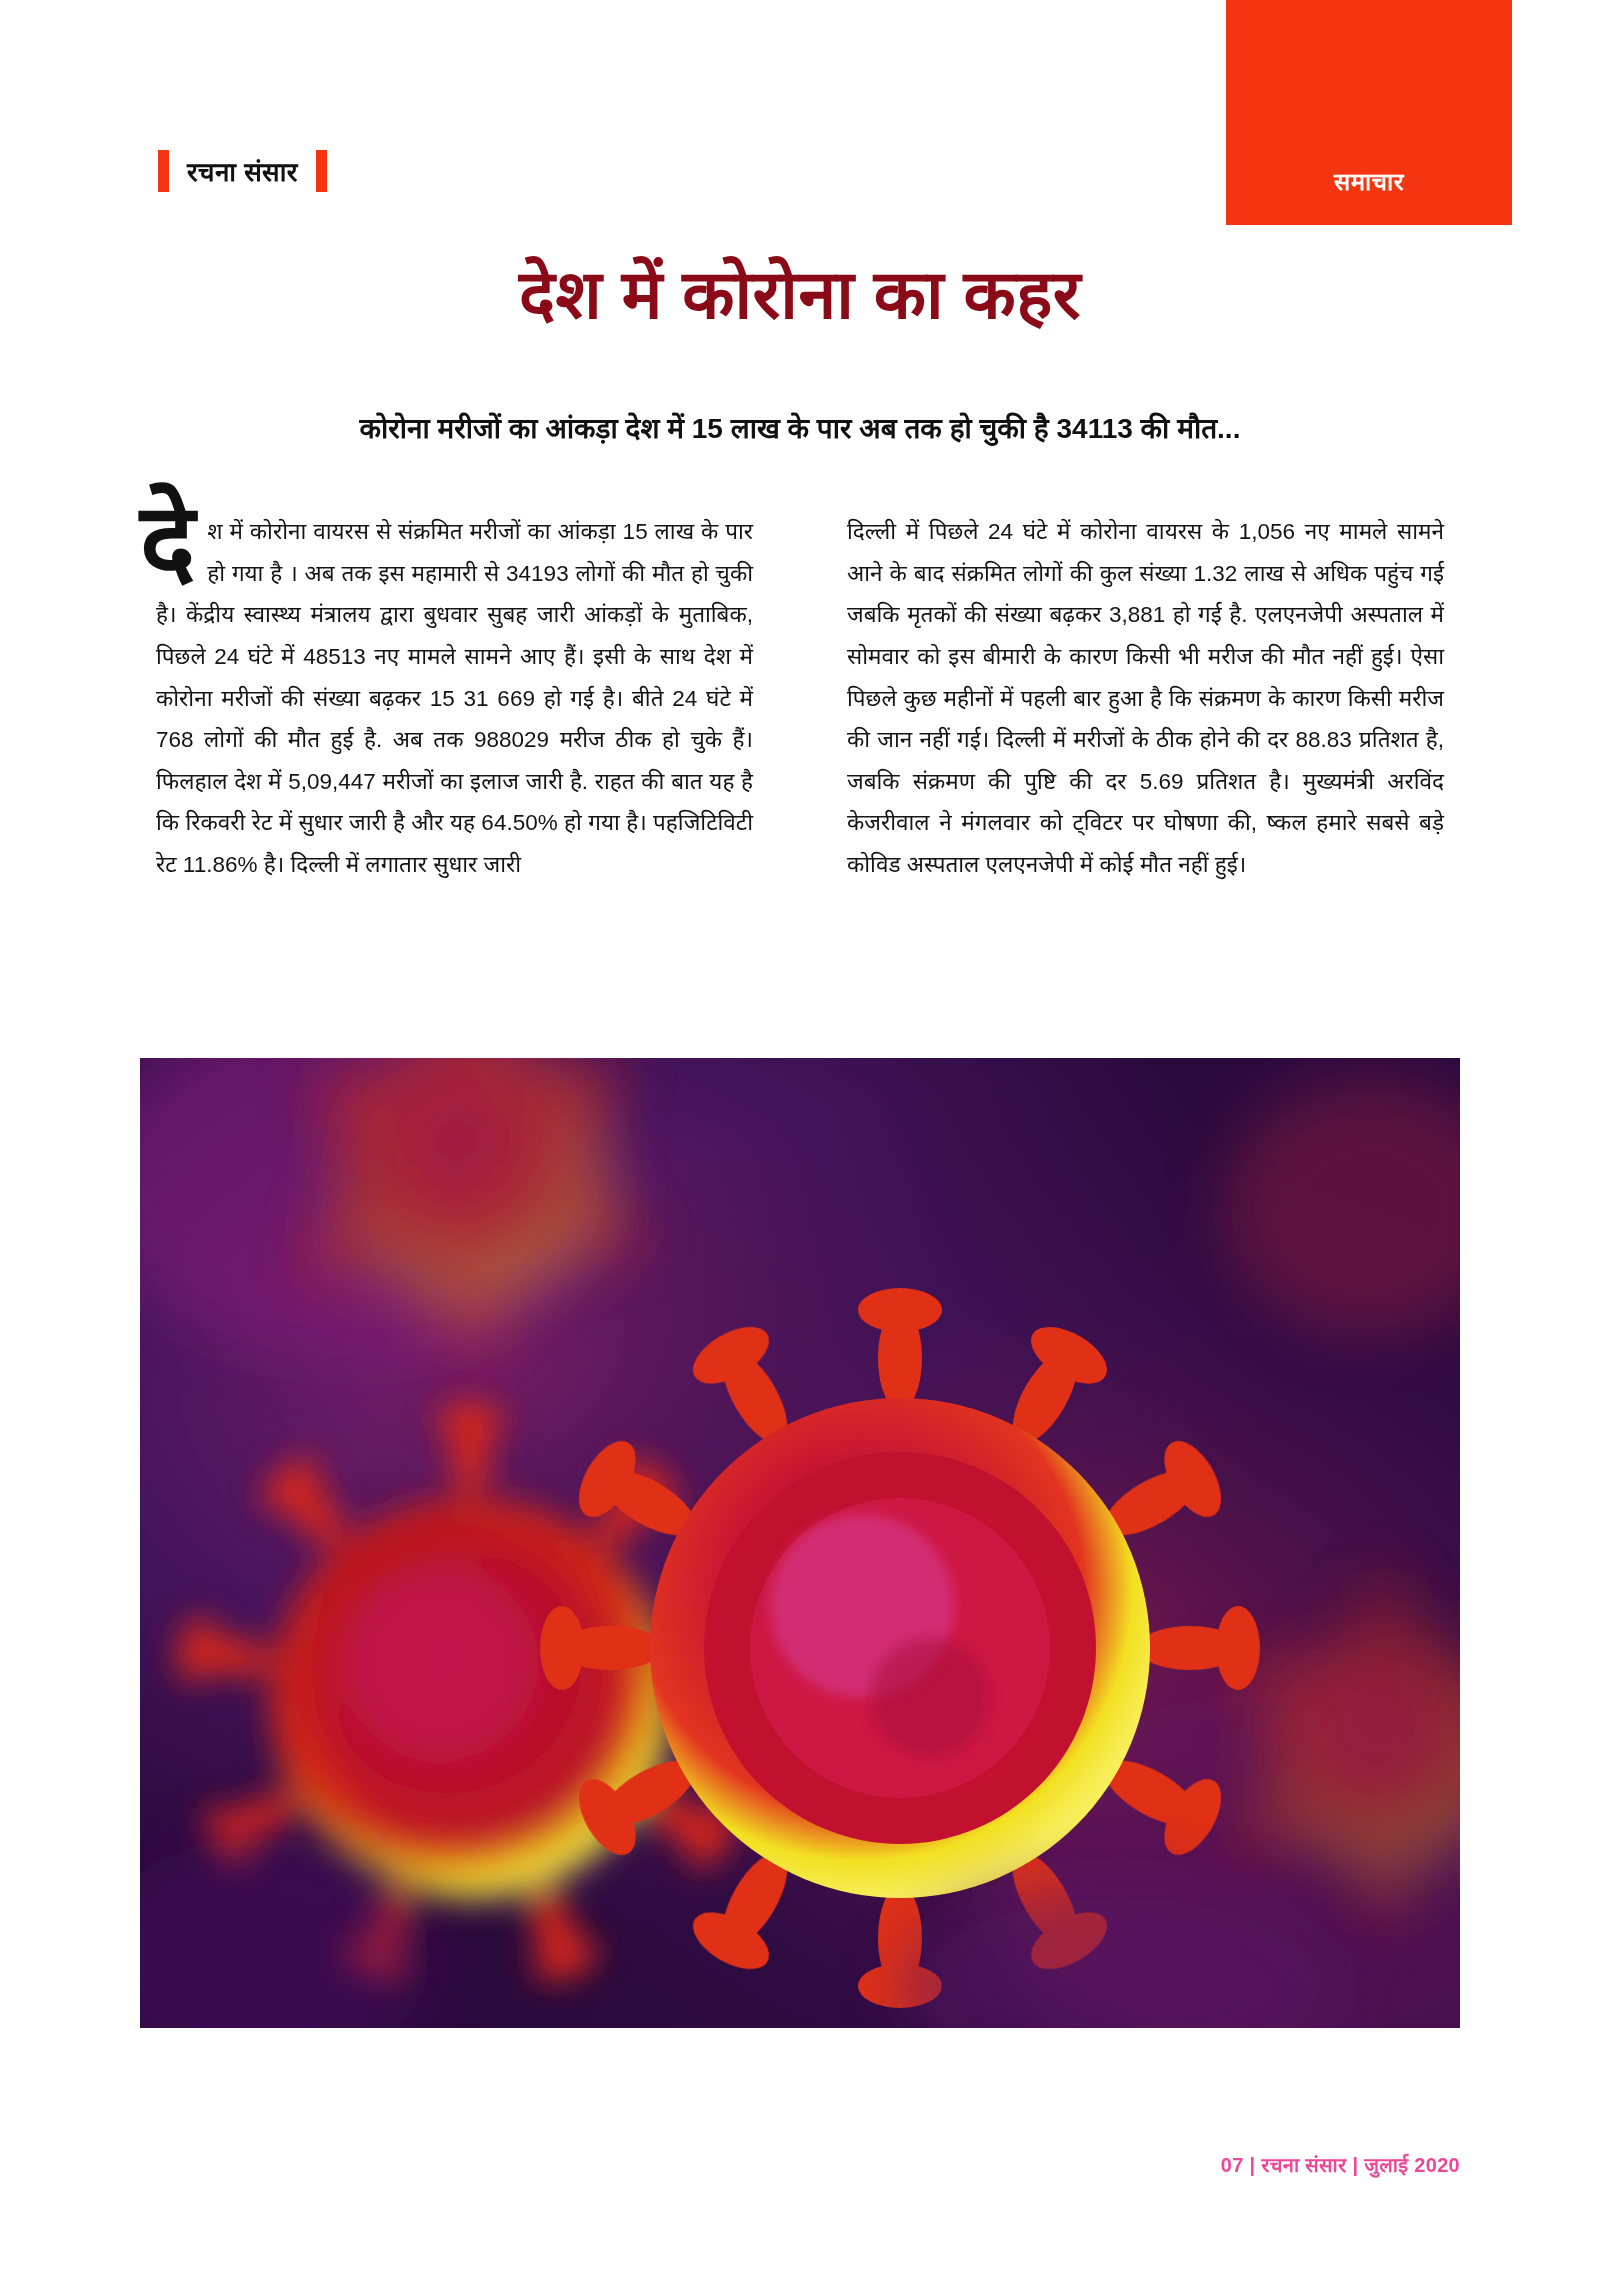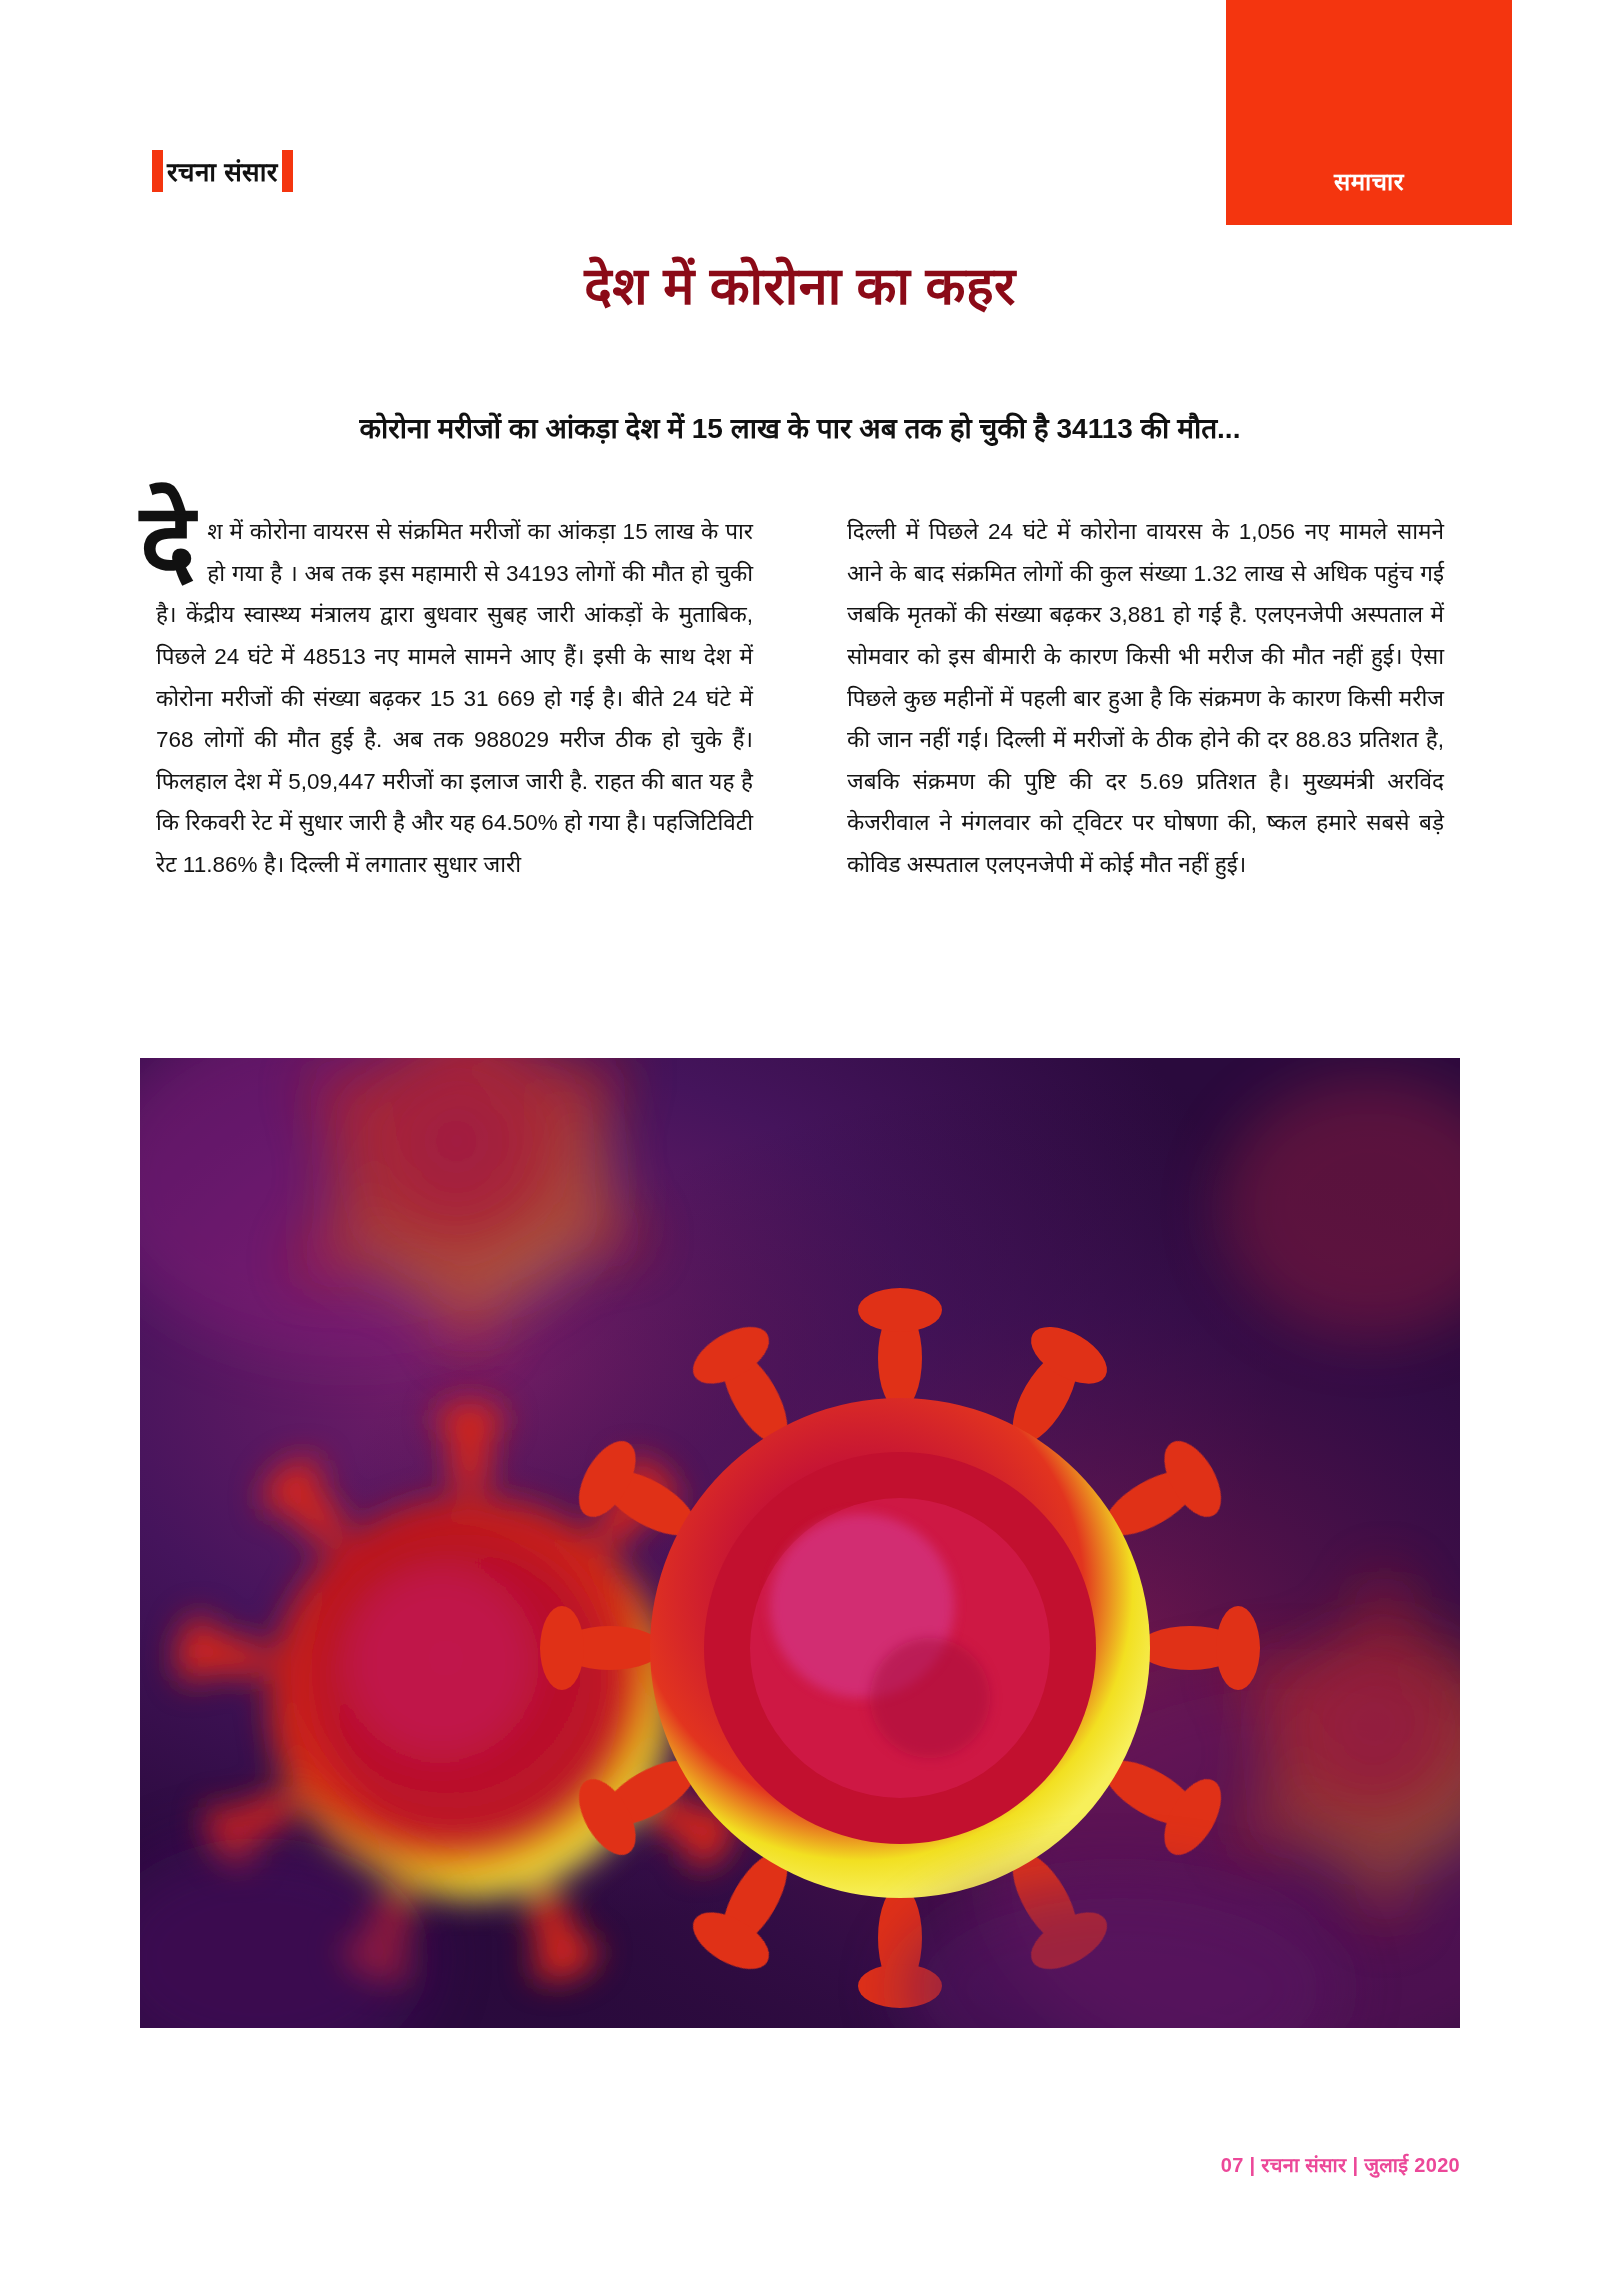--- a/index.html
+++ b/index.html
@@ -42,25 +42,25 @@
     text-align: center;
     color: #ffffff;
     font-size: 24px;
     font-weight: bold;
     letter-spacing: 0.5px;
   }
 
   
   .brand-row {
     position: absolute;
-    left: 152px;
+    left: 158px;
     top: 150px;
     display: flex;
     align-items: center;
-    gap: 4px;
+    gap: 18px;
   }
   .brand-bar {
     width: 11px;
     height: 42px;
     background: #f4350f;
     display: inline-block;
   }
   .brand-name {
     font-size: 26px;
     font-weight: bold;
@@ -69,21 +69,21 @@
   }
 
   
   .headline {
     position: absolute;
     left: 140px;
     right: 140px;
     top: 258px;
     text-align: center;
     color: #8b0a17;
-    font-size: 52px;
+    font-size: 68px;
     line-height: 1.08;
     font-weight: bold;
     letter-spacing: 0.5px;
   }
   .subhead {
     position: absolute;
     left: 140px;
     right: 140px;
     top: 410px;
     text-align: center;

